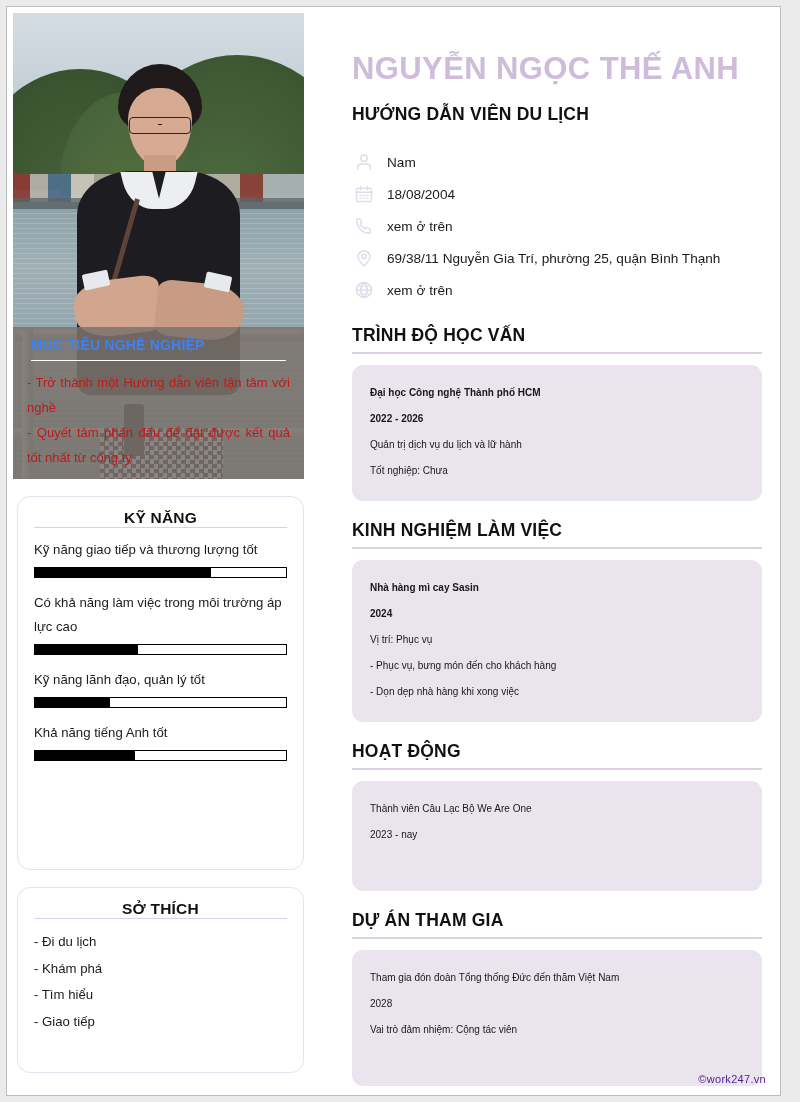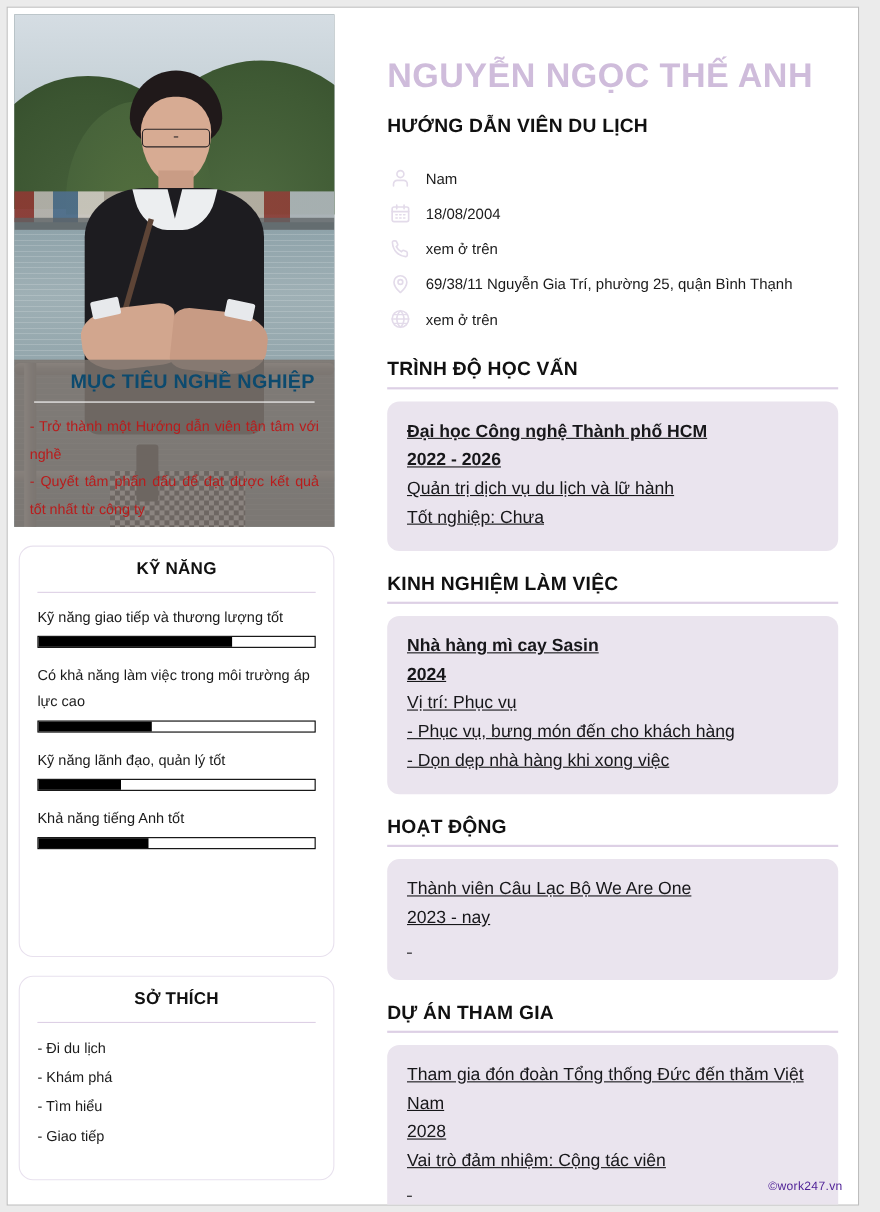--- a/index.html
+++ b/index.html
@@ -177,24 +177,24 @@
   .objective {
     position: absolute;
     left: 6px;
     top: 320px;
     width: 291px;
     height: 152px;
     background: rgba(124,115,110,0.86);
     padding: 10px 14px 12px 14px;
   }
   .objective-title {
-    color: #0c4a6e;
-    font-size: 18px;
+    color: #3b82f6;
+    font-size: 14px;
     font-weight: bold;
-    text-align: right;
+    text-align: left;
     letter-spacing: .2px;
     padding-bottom: 7px;
     border-bottom: 1.4px solid #ffffff;
     margin: 0 4px 9px 4px;
   }
   .objective-line {
     color: #b91c1c;
     font-size: 13px;
     line-height: 25px;
     text-align: justify;
@@ -213,21 +213,21 @@
   }
   #skills-box { top: 489px; height: 374px; }
   #hobbies-box { top: 880px; height: 186px; }
 
   .side-title {
     font-size: 15.5px;
     font-weight: bold;
     color: #111111;
     text-align: center;
     letter-spacing: .2px;
-    padding-bottom: 11px;
+    padding-bottom: 0;
     border-bottom: 1.6px solid #ddd0e5;
     margin-bottom: 10px;
   }
   .skill-label {
     font-size: 13.2px;
     color: #1b1b1b;
     line-height: 24px;
     margin-bottom: 5px;
   }
   .skill-track {
@@ -299,24 +299,23 @@
     padding-bottom: 6px;
     border-bottom: 2.2px solid #ddd0e5;
   }
   .section-card {
     margin-top: 11px;
     background: #eae4ee;
     border-radius: 11px;
     padding: 15px 18px 17px 18px;
   }
   .card-line {
-    font-size: 16px;
+    font-size: 10px;
     color: #17171a;
     line-height: 26px;
-    text-decoration: underline;
   }
   .card-line.b { font-weight: bold; }
 
   .watermark {
     position: absolute;
     right: 14px;
     bottom: 10px;
     font-family: Liberation Sans, sans-serif;
     font-size: 11px;
     color: #4c1d95;

